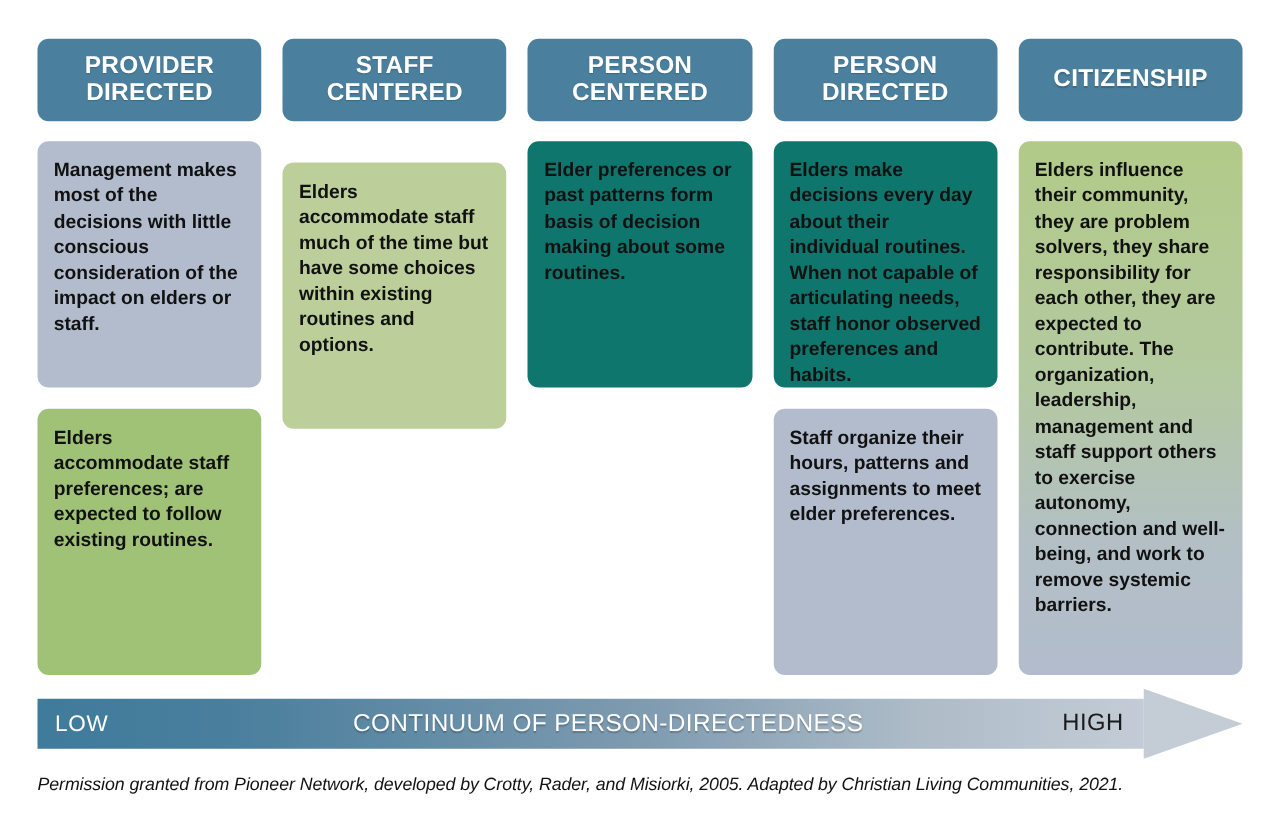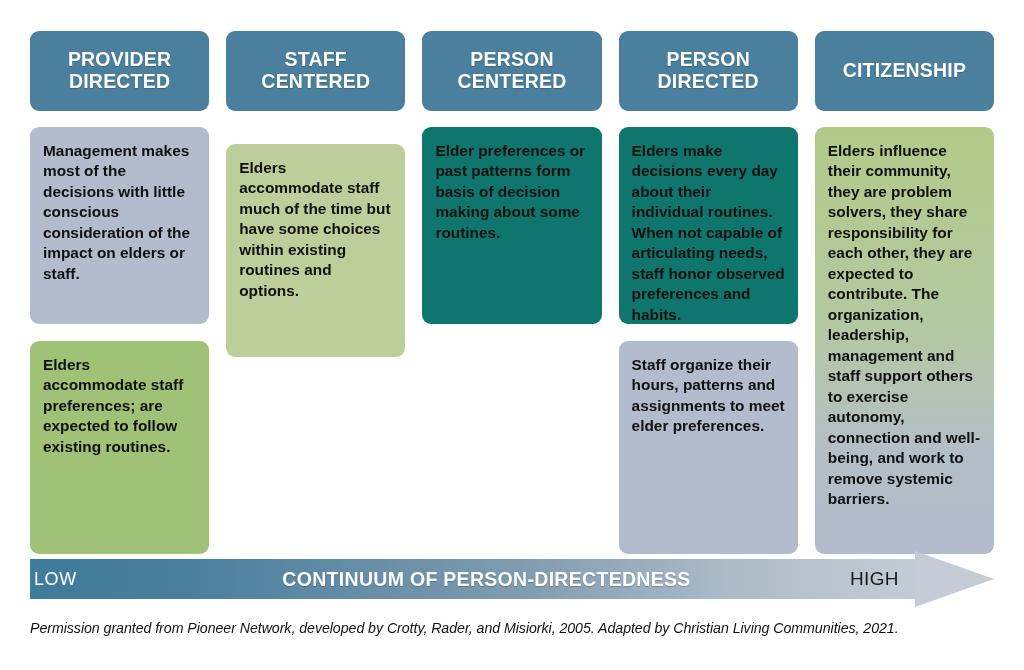--- a/index.html
+++ b/index.html
@@ -31,21 +31,21 @@
   }
   .column {
     flex: 1 1 0;
     display: flex;
     flex-direction: column;
     min-width: 0;
   }
 
   
   .col-header {
-    height: 80px;
+    height: 66px;
     border-radius: 9px;
     background: #4a7f9d;
     color: #ffffff;
     display: flex;
     align-items: center;
     justify-content: center;
     text-align: center;
     font-weight: bold;
     font-size: 19.5px;
     line-height: 1.12;
@@ -108,42 +108,42 @@
     left: 885px;
     top: 0;
     width: 0;
     height: 0;
     border-top: 28px solid transparent;
     border-bottom: 28px solid transparent;
     border-left: 79px solid #c4ccd6;
   }
   #arrow-label-low {
     position: absolute;
-    left: 4px;
+    left: 14px;
     top: 8px;
     height: 40px;
     display: flex;
     align-items: center;
     color: #ffffff;
     font-size: 18px;
     font-weight: normal;
     letter-spacing: 0.6px;
   }
   #arrow-label-center {
     position: absolute;
     left: 0;
     top: 8px;
     width: 885px;
     height: 40px;
     display: flex;
     align-items: center;
     justify-content: center;
     color: #ffffff;
     font-size: 19.5px;
-    font-weight: bold;
+    font-weight: normal;
     letter-spacing: 0.3px;
     text-shadow: 0 1px 1px rgba(0,0,0,0.22);
     padding-left: 28px;
     box-sizing: border-box;
   }
   #arrow-label-high {
     position: absolute;
     right: 95px;
     top: 8px;
     height: 40px;

